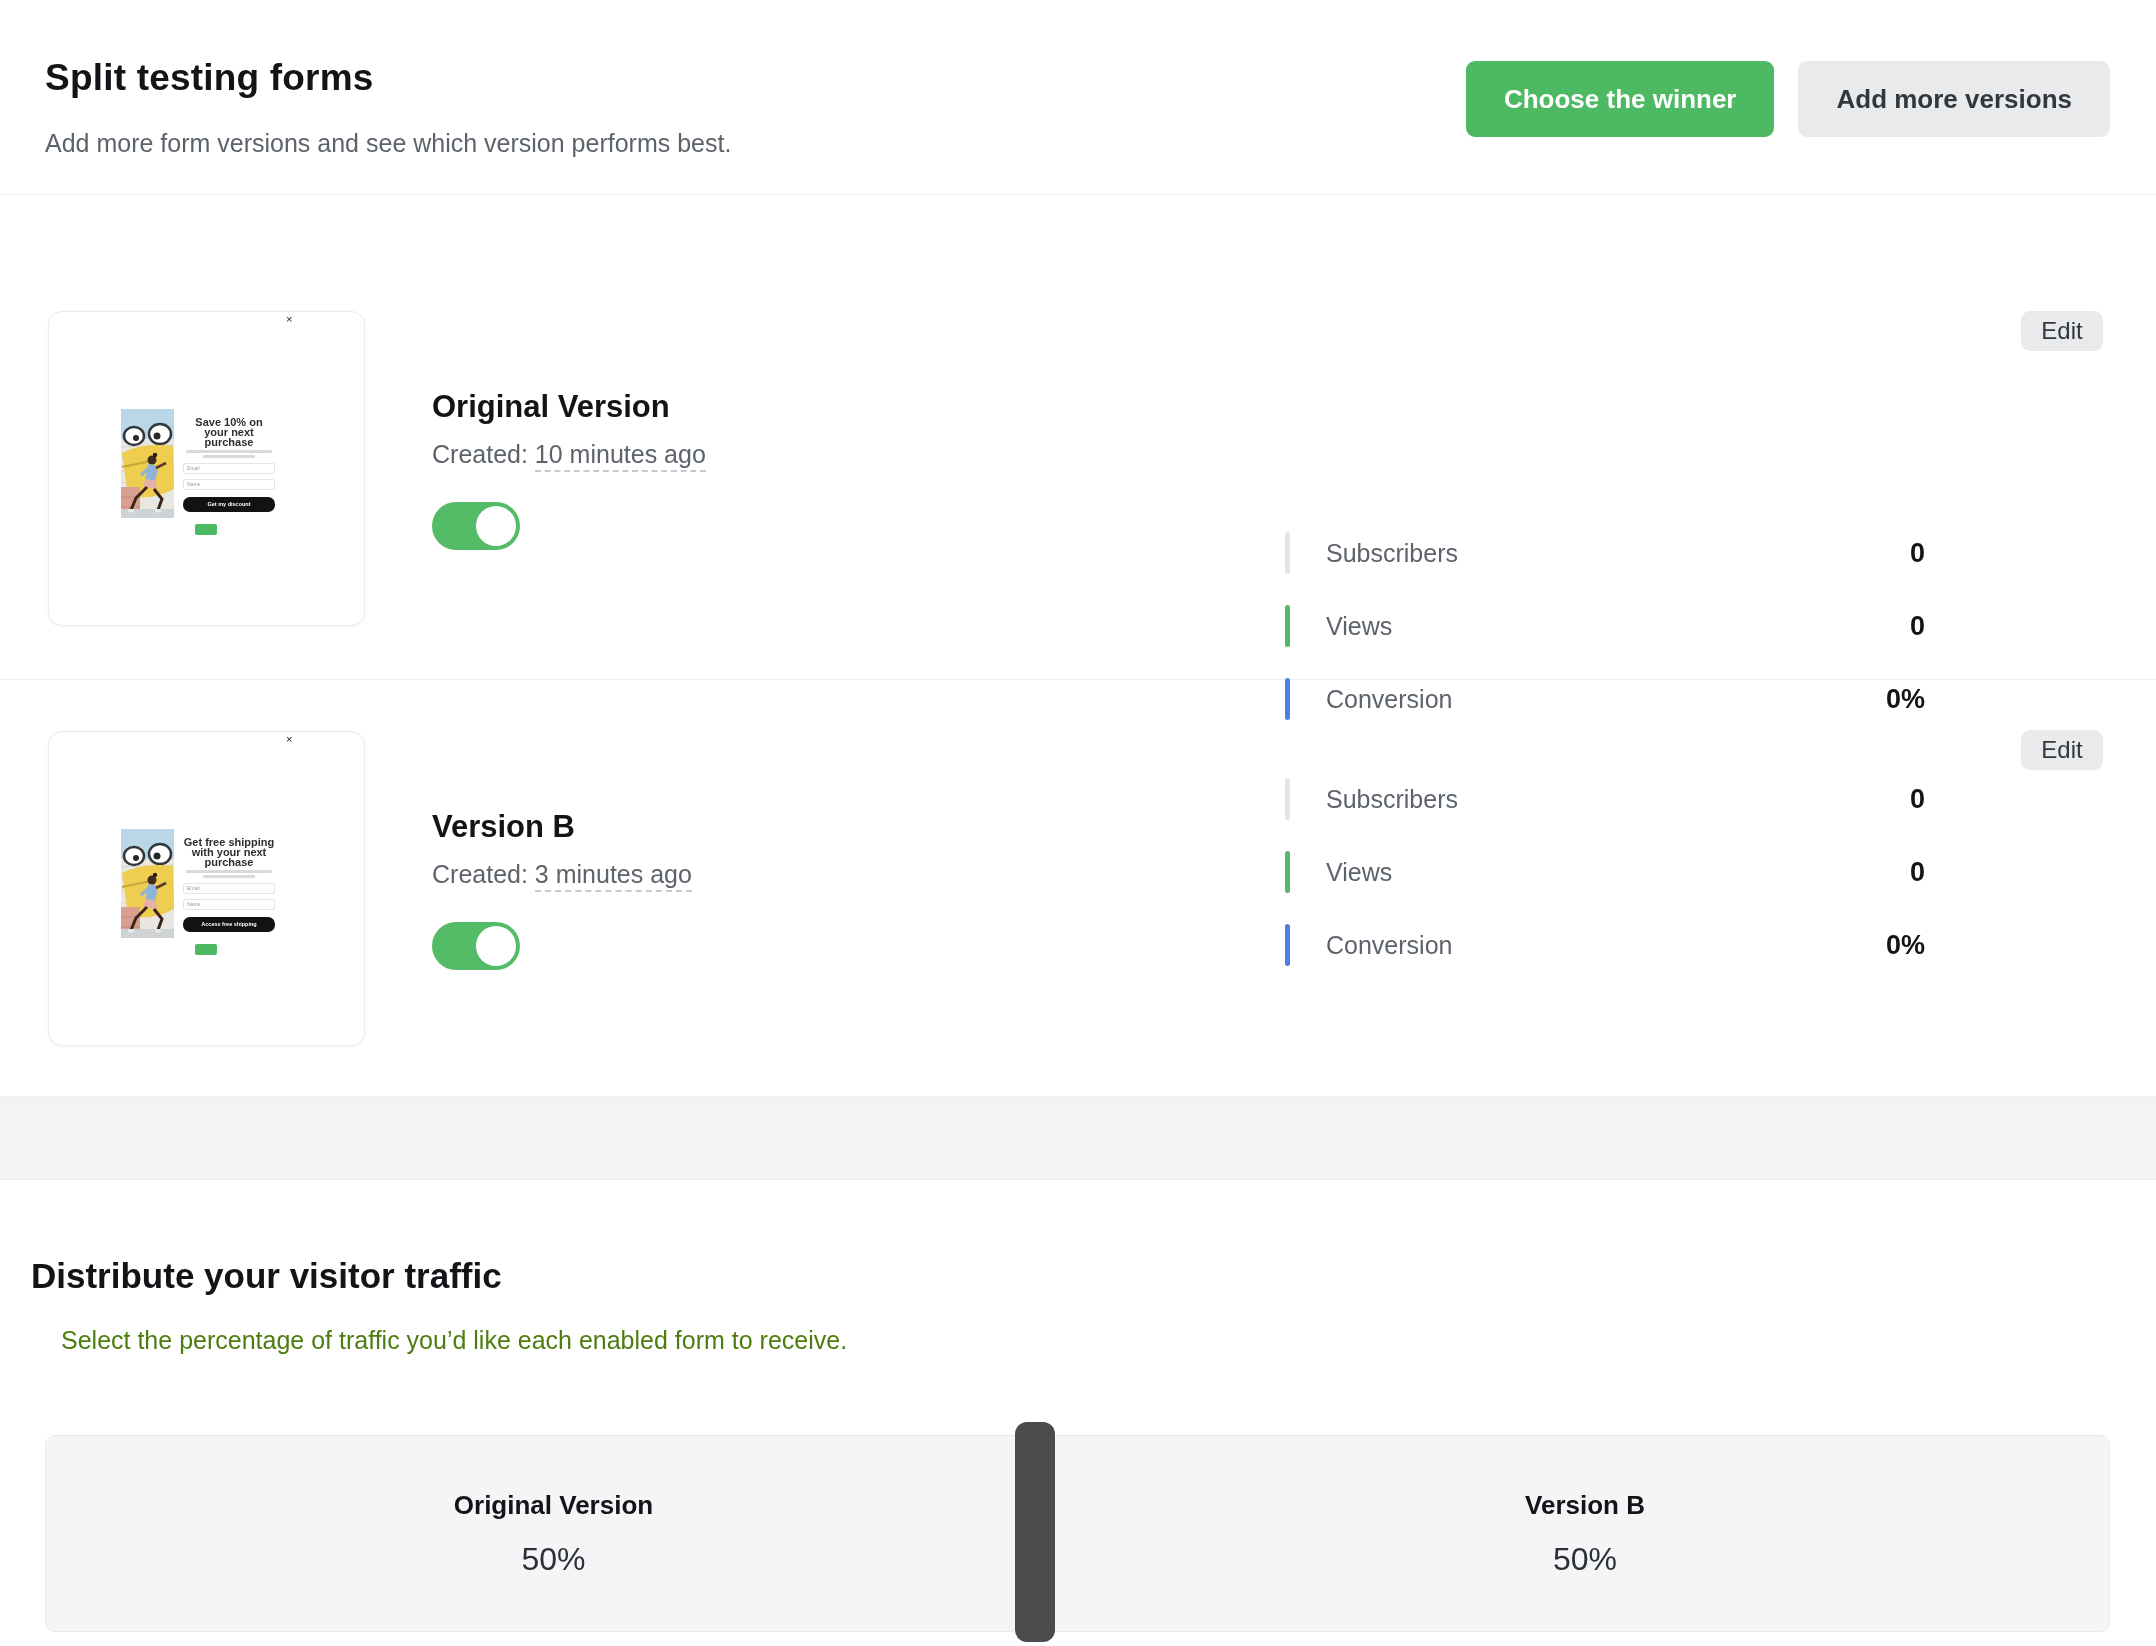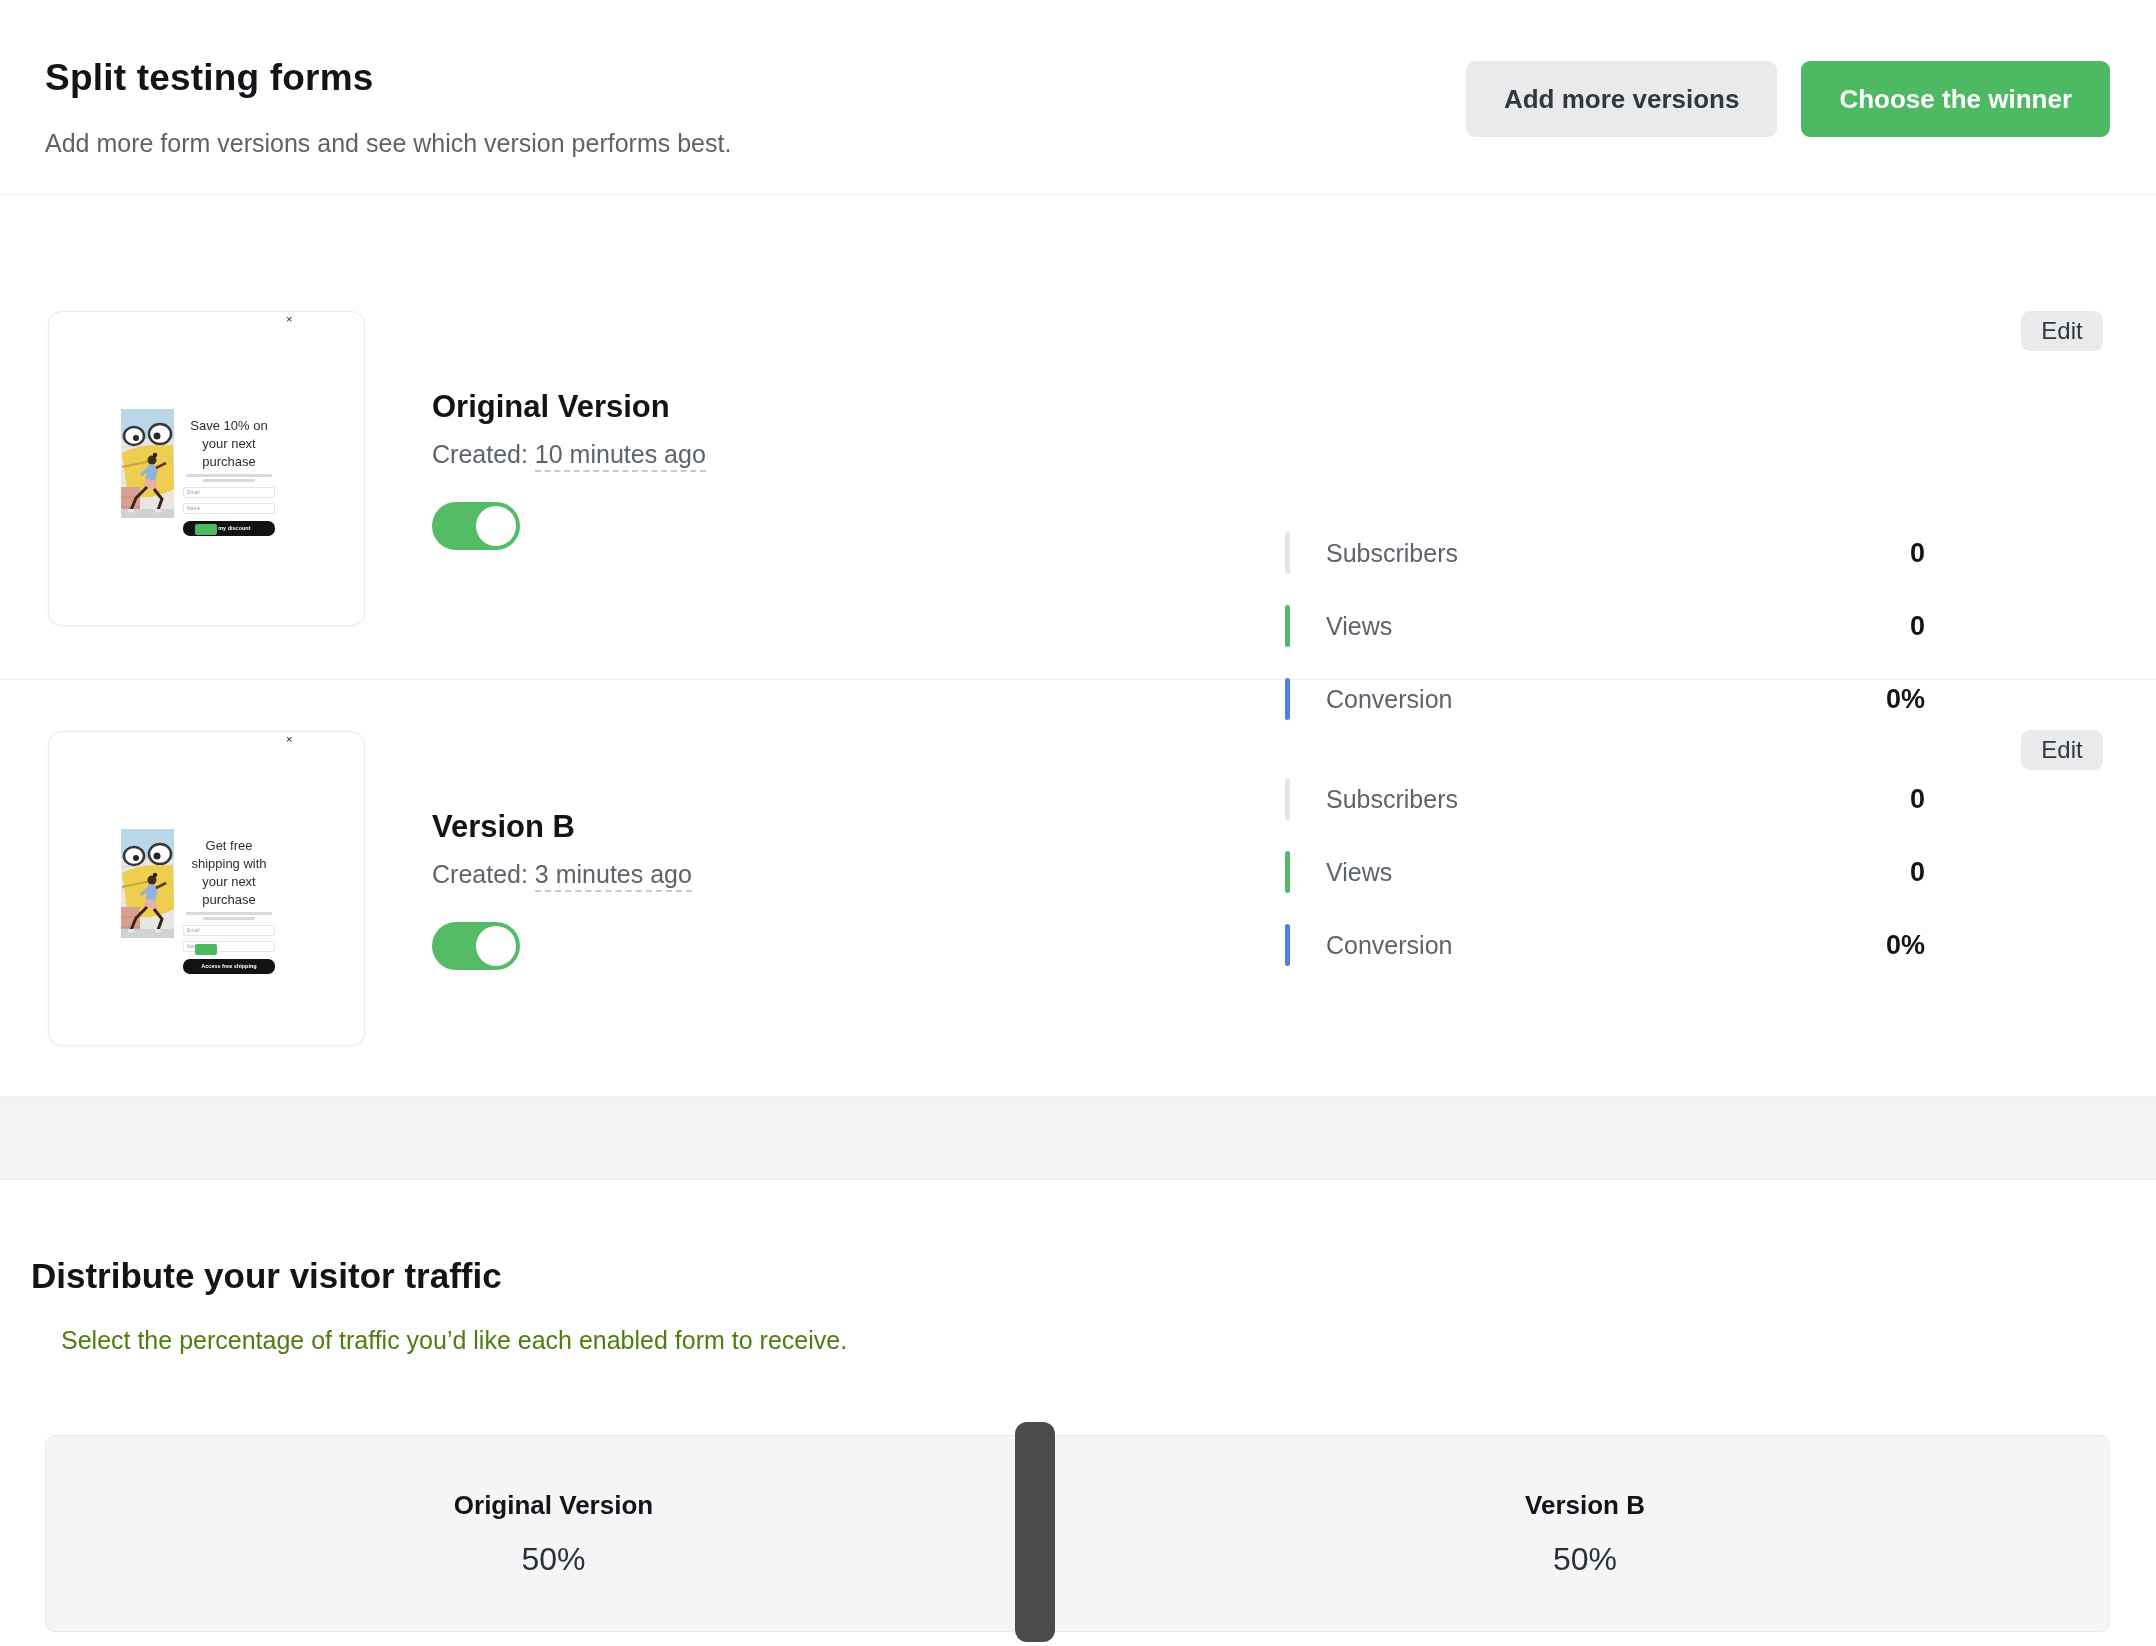--- a/index.html
+++ b/index.html
@@ -22,21 +22,21 @@
   .row-2 { height:417px; }
 
   .thumb { position:absolute; left:48px; width:317px; height:315px; background:#fff;
            border:1px solid #e9ebee; border-radius:14px; box-shadow:0 1px 3px rgba(20,24,31,.05); }
   .row-1 .thumb { top:116px; } .row-2 .thumb { top:51px; }
 
   
   .mini-popup { position:absolute; left:72px; top:97px; width:160px; height:110px; display:flex; }
   .mini-photo { width:53px; height:109px; flex:0 0 53px; }
   .mini-form { flex:1; padding:8px 5px 0 8px; display:flex; flex-direction:column; align-items:center; }
-  .mini-heading { font-size:13px; line-height:18px; font-weight:400; color:#2b2e32; text-align:center; }
+  .mini-heading { font-size:11px; line-height:10px; font-weight:700; color:#2b2e32; text-align:center; }
   .mini-sub { margin-top:3px; width:86px; }
   .mini-sub i { display:block; height:3px; background:#d7d9dc; border-radius:1px; margin-bottom:2px; }
   .mini-sub i:last-child { width:60%; margin:0 auto; }
   .mini-input { margin-top:5px; width:92px; height:11px; border:1px solid #e3e5e8; border-radius:2px;
                 font-size:5px; color:#9aa0a6; line-height:9px; padding-left:3px; font-style:normal; }
   .mini-btn { margin-top:7px; width:92px; height:15px; background:#101214; border-radius:7px;
               color:#fff; font-size:5.5px; font-weight:700; text-align:center; line-height:15px; }
   .mini-close { position:absolute; left:237px; top:2px; font-size:11px; color:#222; line-height:11px; }
   .mini-badge { position:absolute; left:146px; top:212px; width:22px; height:11px;
                 background:#4eb963; border-radius:2px; }
@@ -84,22 +84,22 @@
   .split-handle { position:absolute; left:1015px; top:242px; width:40px; height:220px;
                   background:#4b4b4e; border-radius:12px; cursor:ew-resize; }
 </style>
 </head>
 <body>
 
 <div class="header">
   <div class="page-title">Split testing forms</div>
   <div class="page-subtitle">Add more form versions and see which version performs best.</div>
   <div class="header-actions">
+    <button class="btn btn-green">Choose the winner</button>
     <button class="btn btn-gray">Add more versions</button>
-    <button class="btn btn-green">Choose the winner</button>
   </div>
 </div>
 
 <div class="row row-1">
   <div class="thumb">
     <div class="mini-popup">
       <svg class="mini-photo" viewBox="0 0 53 109" preserveAspectRatio="none">
         <rect width="53" height="109" fill="#e9e7e2"></rect>
         <rect width="53" height="30" fill="#b9d7e6"></rect>
         <g stroke="#d8d5cf" stroke-width="1">

